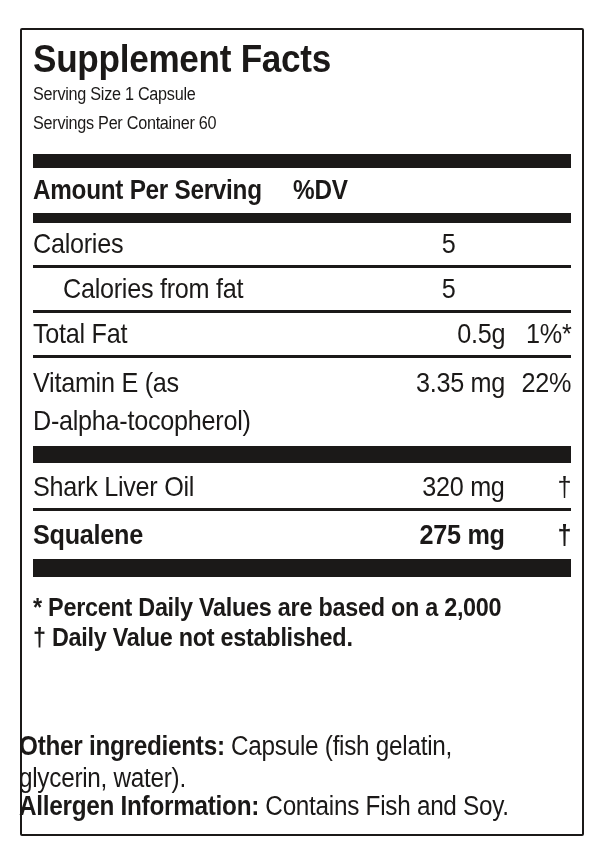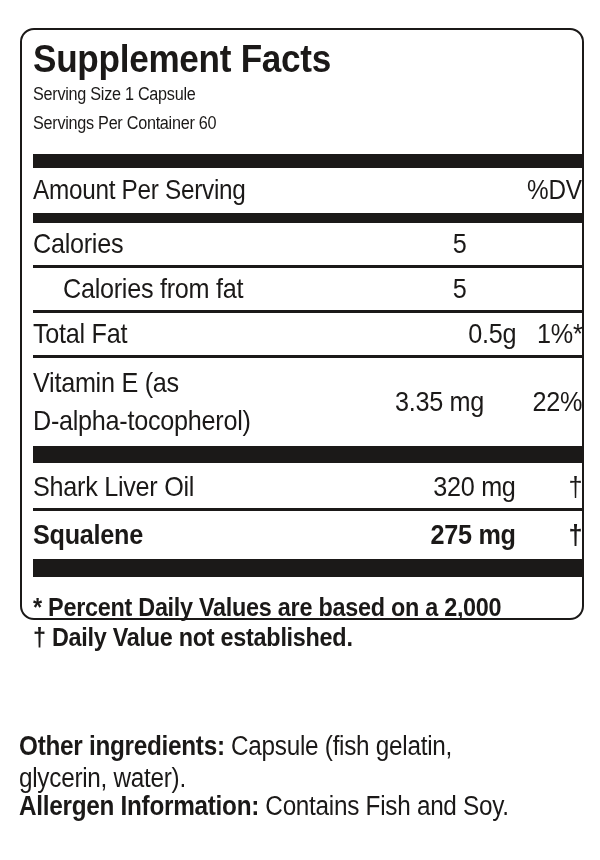--- a/index.html
+++ b/index.html
@@ -18,25 +18,25 @@
   .cx { display: inline-block; transform: scaleX(0.9); white-space: nowrap; letter-spacing: -0.3px; }
   .cx-l { transform-origin: left center; }
   .cx-r { transform-origin: right center; }
   .cx-c { transform-origin: center center; }
 
   .facts-box {
     position: absolute;
     left: 20px;
     top: 28px;
     width: 564px;
-    height: 592px;
+    height: 808px;
     box-sizing: border-box;
     border: 2px solid #1b1918;
-    border-radius: 14px;
-    padding: 8px 0 0 11px;
+    border-radius: 2px;
+    padding: 8px 11px 0 11px;
     background: #ffffff;
   }
 
   .title {
     font-size: 39px;
     font-weight: bold;
     line-height: 42px;
     letter-spacing: -1px;
     margin: 0;
   }
@@ -47,23 +47,23 @@
   }
 
   .bar { background: #1b1918; }
   .bar-1 { height: 14px; margin-top: 16px; }
   .bar-2 { height: 10px; }
   .bar-3 { height: 17px; }
   .bar-4 { height: 18px; }
 
   .hdr-row {
     display: flex;
-    justify-content: space-between;
+    justify-content: flex-start;
     align-items: center;
-    font-weight: normal;
+    font-weight: bold;
     font-size: 27px;
     line-height: 28px;
     padding: 8px 0 9px 0;
   }
 
   .row {
     display: flex;
     align-items: center;
     font-size: 28px;
     line-height: 30px;
@@ -73,21 +73,21 @@
   .row.no-line { border-bottom: none; }
   .row.pad-top { padding-top: 9px; }
   .row.pad-btm { padding-bottom: 9px; font-weight: bold; }
 
   .name { flex: 1; min-width: 0; }
   .name.indent { padding-left: 30px; }
   .amt { width: 112px; text-align: right; }
   .amt.center { text-align: center; }
   .dv { width: 66px; text-align: right; }
 
-  .row-2line { align-items: center; padding: 6px 0 6px 0; gap: 32px; }
+  .row-2line { align-items: flex-start; padding: 6px 0 6px 0; }
   .row-2line .name div { line-height: 38px; }
   .row-2line .amt, .row-2line .dv { line-height: 38px; }
 
   .footnotes {
     margin-top: 15px;
     font-size: 26px;
     line-height: 30px;
     font-weight: bold;
   }
 

